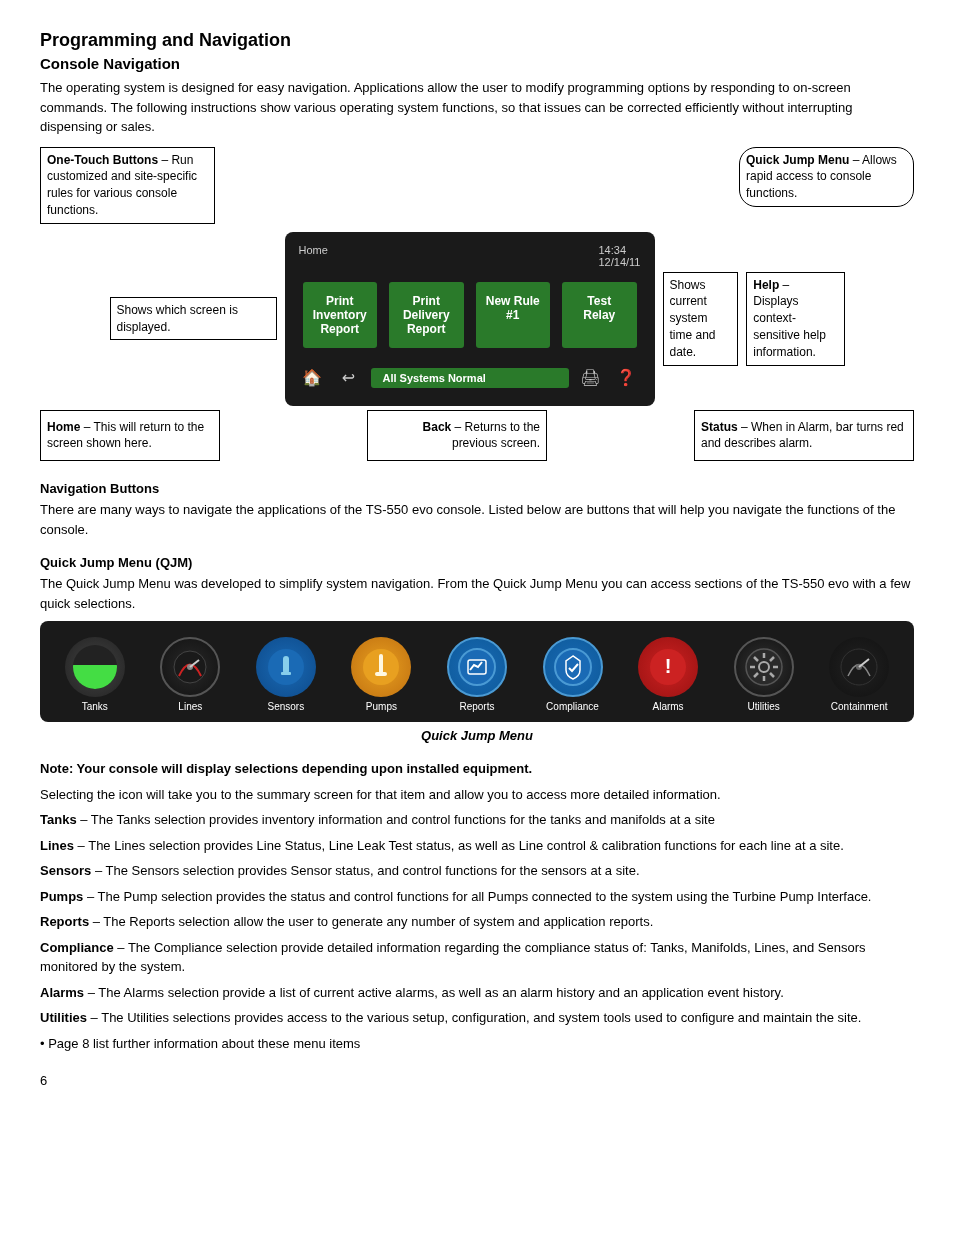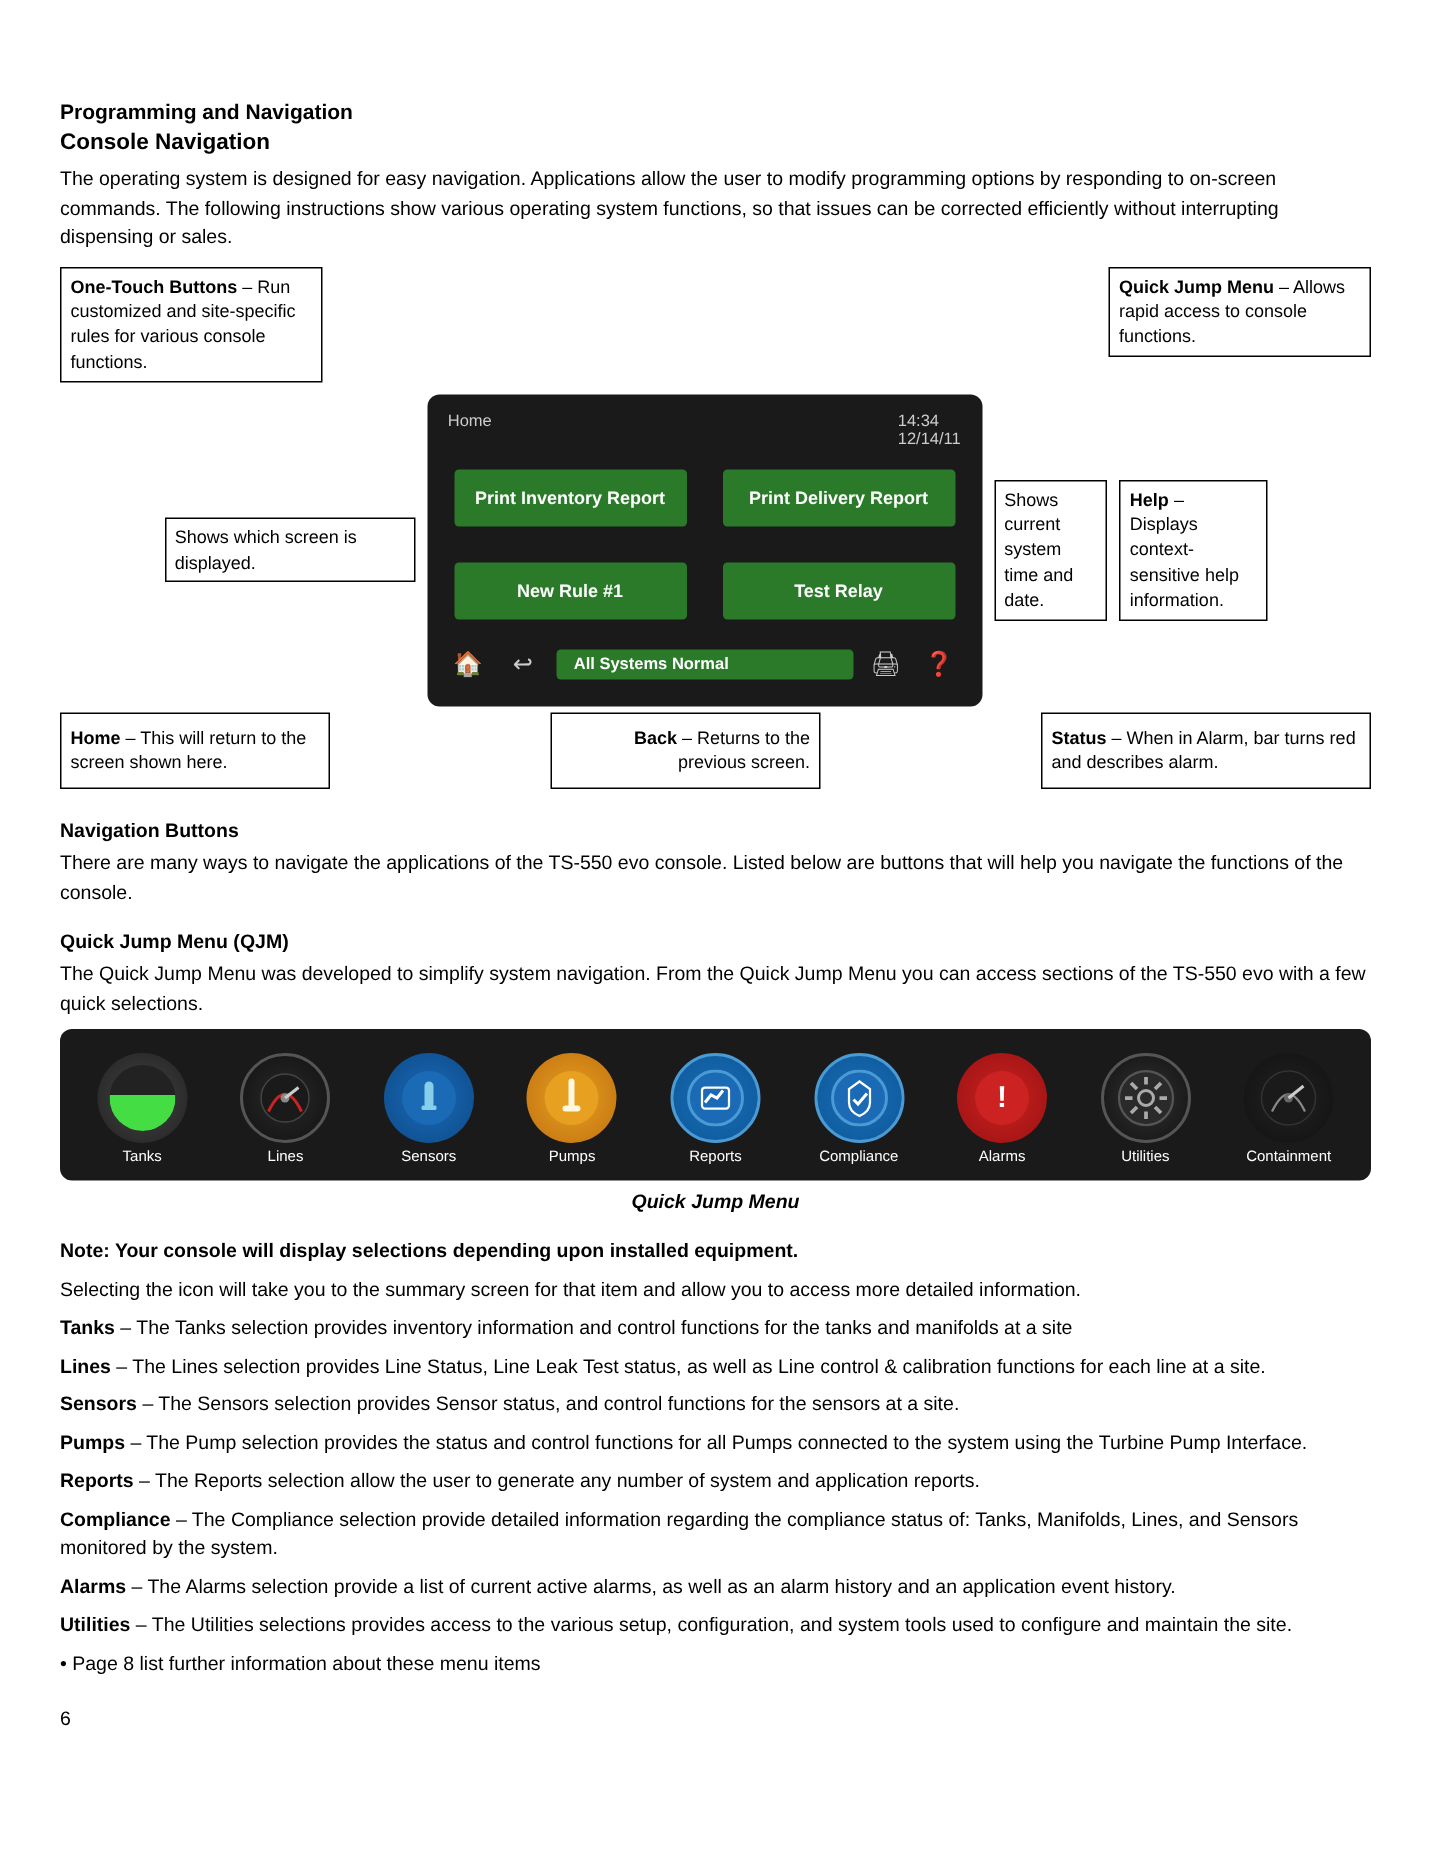--- a/index.html
+++ b/index.html
@@ -5,21 +5,21 @@
     * { box-sizing: border-box; margin: 0; padding: 0; }
     body {
       font-family: Arial, Helvetica, sans-serif;
       font-size: 13px;
       background: #fff;
       color: #000;
       padding: 30px 40px;
       width: 954px;
       min-height: 1235px;
     }
-    h1 { font-size: 14px; font-weight: bold; margin-bottom: 4px; margin-top: 36px; }
+    h1 { font-size: 18px; font-weight: bold; margin-bottom: 4px; }
     h2 { font-size: 15px; font-weight: bold; margin-bottom: 6px; }
     h3 { font-size: 13px; font-weight: bold; margin-bottom: 4px; }
     p { margin-bottom: 8px; line-height: 1.5; }
     .section { margin-bottom: 16px; }
 
     
     .console {
       background: #1a1a1a;
       border-radius: 8px;
       padding: 10px;
@@ -29,22 +29,22 @@
     }
     .console-header {
       display: flex;
       justify-content: space-between;
       color: #ccc;
       font-size: 11px;
       padding: 2px 4px 6px 4px;
     }
     .console-buttons {
       display: grid;
-      grid-template-columns: 1fr 1fr;
-      gap: 24px;
+      grid-template-columns: 1fr 1fr 1fr 1fr;
+      gap: 12px;
       padding: 8px;
     }
     .console-btn {
       background: #2a7a2a;
       color: #fff;
       border: none;
       padding: 12px 8px;
       text-align: center;
       font-size: 12px;
       font-weight: bold;
@@ -181,21 +181,21 @@
 
   <div class="diagram-outer">
 
     <div class="diagram-row-top">
 
       <div class="annotation-text" style="width:175px; font-size:12px;">
         <span><strong>One-Touch Buttons</strong><span> – Run customized and site-specific rules for various console functions.</span></span>
       </div>
       <div style="width:20px;"></div>
 
-      <div class="annotation-text" style="width:175px; font-size:12px;">
+      <div class="annotation-text" style="width:175px; font-size:12px;border-radius:17px;">
         <strong>Quick Jump Menu</strong><span> – Allows rapid access to console functions.</span>
       </div>
     </div>
 
     <div style="display:flex; width:100%; align-items:center; justify-content:center; gap:0;">
 
       <div style="width:175px; display:flex; flex-direction:column; justify-content:center; align-items:flex-end; padding-right:8px;">
         <div class="annotation-text" style="font-size:12px; text-align:left;">
           <span>Shows which screen is displayed.</span>
         </div>

